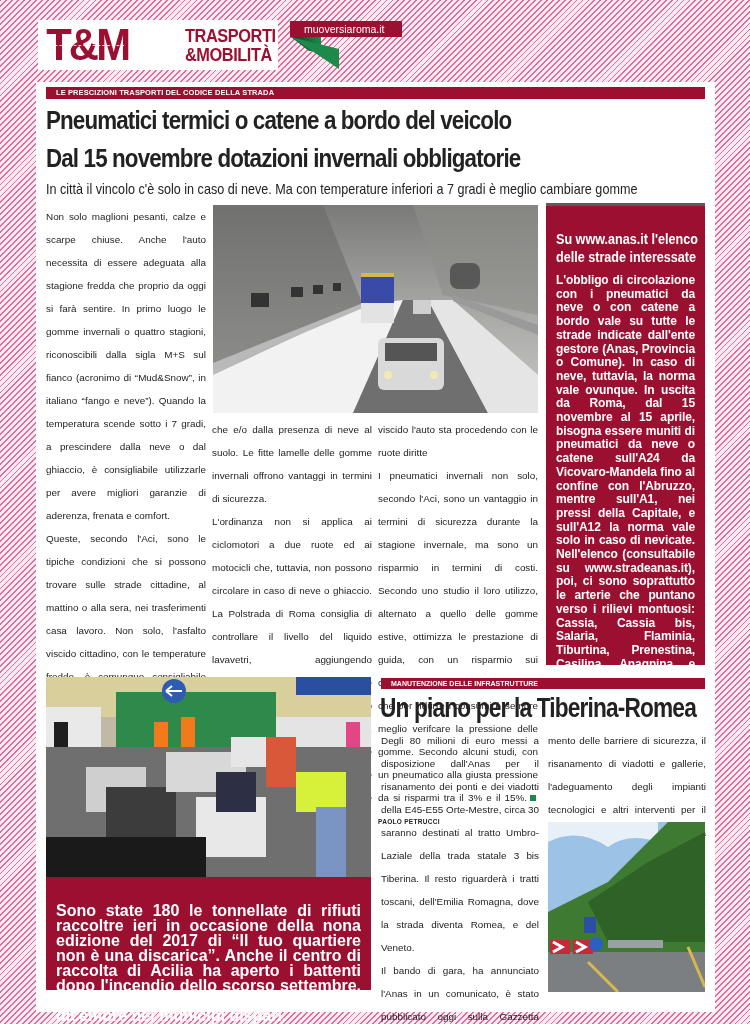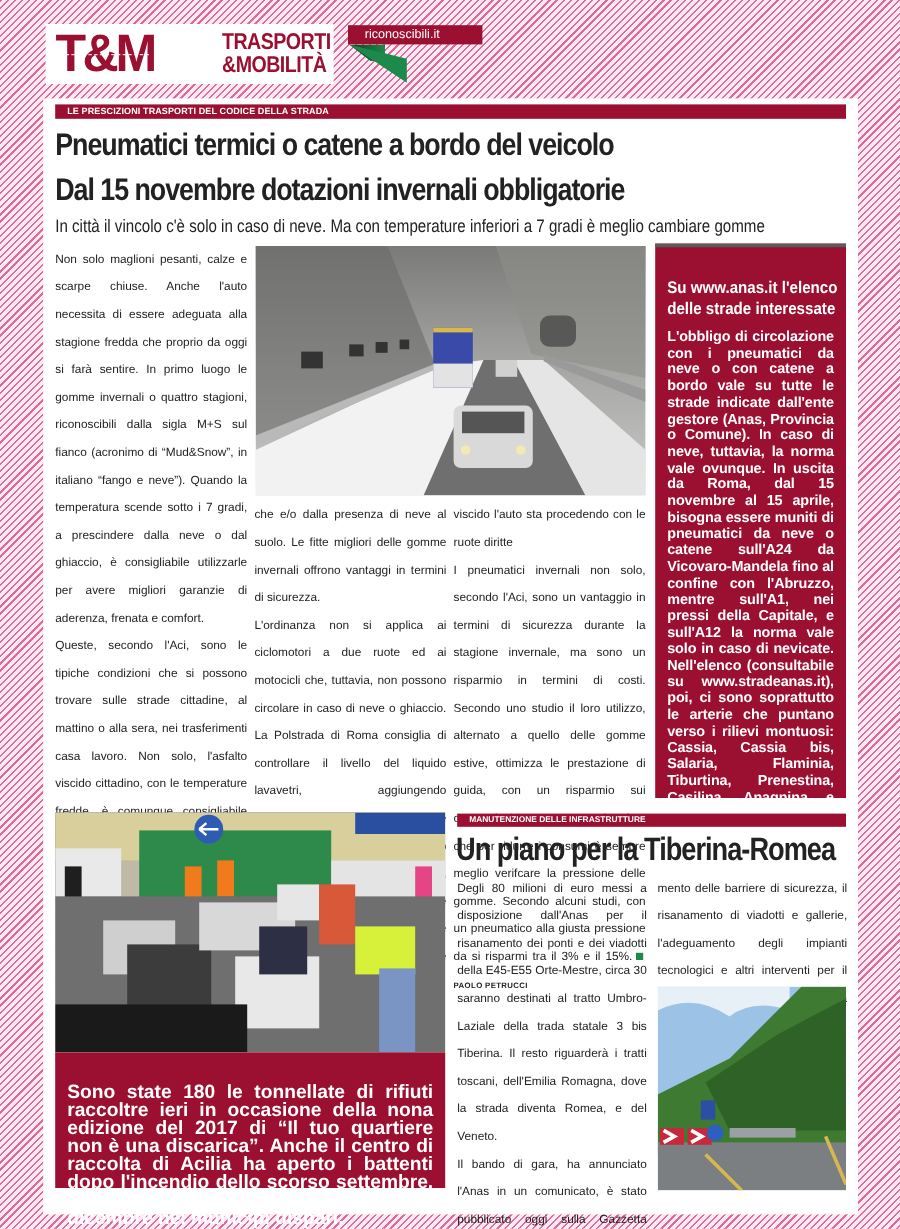--- a/index.html
+++ b/index.html
@@ -124,21 +124,21 @@
     <span>T&amp;M</span>
     <span class="road"></span>
   </div>
   <div class="logo-words">
     <div>TRASPORTI</div>
     <div>&amp;MOBILITÀ</div>
   </div>
 </div>
 <div class="site-ribbon-dark"></div>
 <div class="site-ribbon"></div>
-<div class="site-tag">riconoscibili.it</div>
+<div class="site-tag">muoversiaroma.it</div>
 
 <div class="panel"></div>
 
 <div class="kicker">LE PRESCIZIONI TRASPORTI DEL CODICE DELLA STRADA</div>
 <h1 class="headline">
   <span>Pneumatici termici o catene a bordo del veicolo</span>
   <span>Dal 15 novembre dotazioni invernali obbligatorie</span>
 </h1>
 <div class="subhead">In città il vincolo c'è solo in caso di neve. Ma con temperature inferiori a 7 gradi è meglio cambiare gomme</div>
 
@@ -174,21 +174,21 @@
     <circle cx="221" cy="170" r="4" fill="#f3e9b5"></circle>
     <rect x="200" y="95" width="18" height="14" fill="#d0d0d0"></rect>
     <rect x="38" y="88" width="18" height="14" fill="#333"></rect>
     <rect x="78" y="82" width="12" height="10" fill="#333"></rect>
     <rect x="100" y="80" width="10" height="9" fill="#333"></rect>
     <rect x="120" y="78" width="8" height="8" fill="#333"></rect>
   </svg>
 </div>
 
 <div class="col col2">
-  <p>che e/o dalla presenza di neve al suolo. Le fitte migliori delle gomme invernali offrono vantaggi in termini di sicurezza.</p>
+  <p>che e/o dalla presenza di neve al suolo. Le fitte lamelle delle gomme invernali offrono vantaggi in termini di sicurezza.</p>
   <p>L'ordinanza non si applica ai ciclomotori a due ruote ed ai motocicli che, tuttavia, non possono circolare in caso di neve o ghiaccio. La Polstrada di Roma consiglia di controllare il livello del liquido lavavetri, aggiungendo eventualmente l'antigelo, perché ritrovarsi con gli ugelli congelati può rivelarsi un grosso problema. Inoltre, per rallentare, è meglio scalare marcia piuttosto che frenare. Poi, se è necessario frenare, è consigliabile farlo dolcemente,</p>
 </div>
 
 <div class="col col3">
   <p>viscido l'auto sta procedendo con le ruote diritte</p>
   <p><span>I pneumatici invernali non solo, secondo l'Aci, sono un vantaggio in termini di sicurezza durante la stagione invernale, ma sono un risparmio  in termini di costi. Secondo uno studio il loro  utilizzo, alternato a quello delle gomme estive, ottimizza le prestazione di guida, con un risparmio sui consumi. Va comunque ricordato che per ridurre i consumi è sempre meglio verifcare la pressione delle gomme. Secondo alcuni studi, con un pneumatico alla giusta pressione da si risparmi tra il 3% e il 15%.</span><span class="byline-sq"></span><span class="byline">PAOLO PETRUCCI</span></p>
 </div>
 
 <div class="sidebar-box">
   <div class="sidebar-title">

